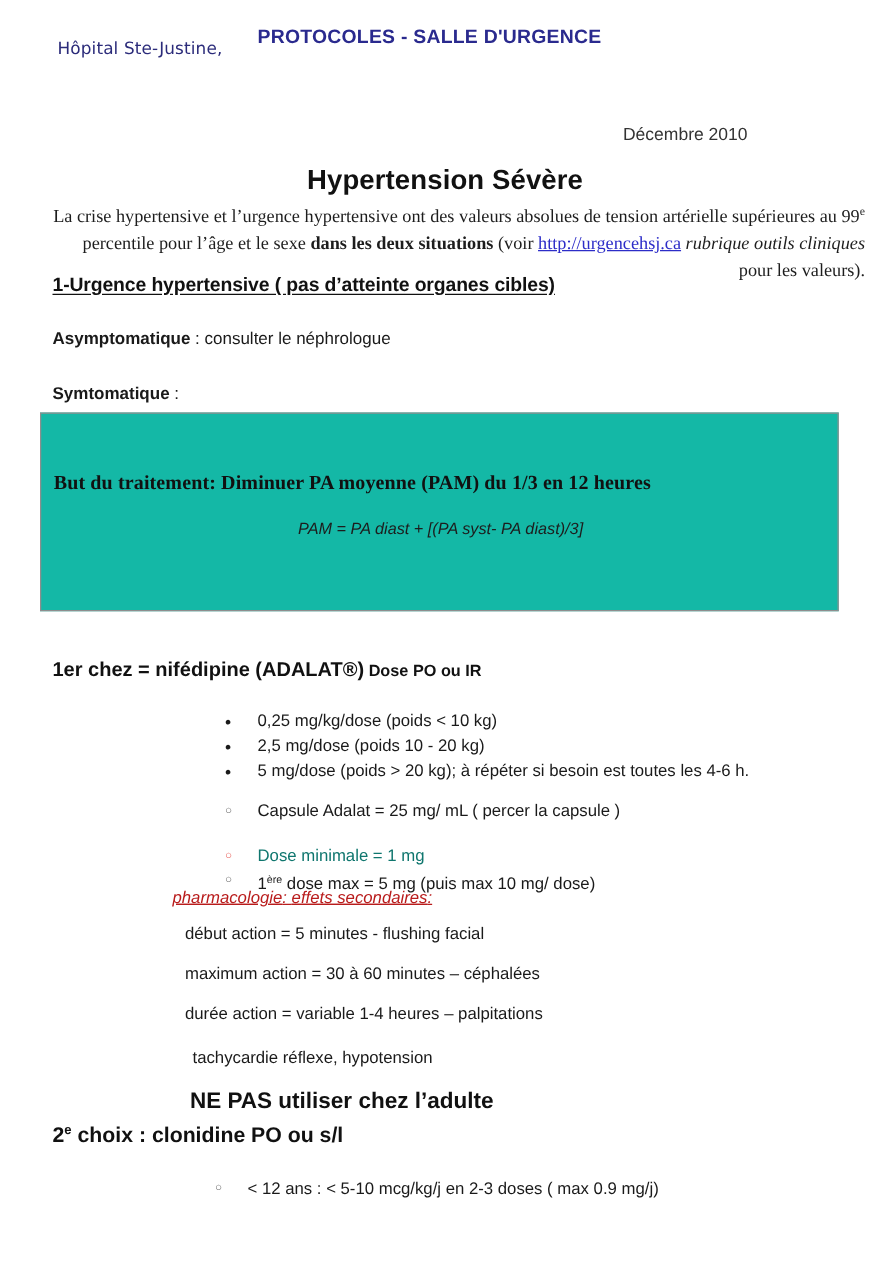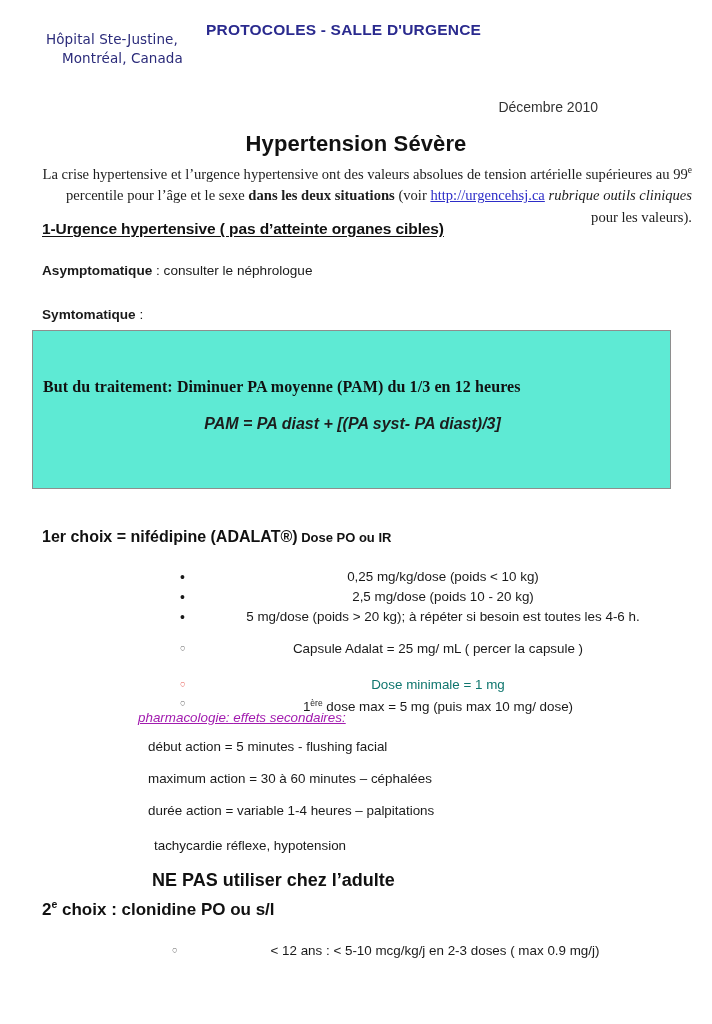--- a/index.html
+++ b/index.html
@@ -117,42 +117,42 @@
 
   
   .goal-box {
     position: absolute;
     left: 32px;
     top: 330px;
     width: 639px;
     height: 159px;
     border: 1px solid #8e8e8e;
     box-sizing: border-box;
-    background: #5eead4;
+    background: #14b8a6;
   }
   .goal-title {
     position: absolute;
     left: 10px;
     top: 47px;
     font-family: "Liberation Serif", serif;
     font-size: 16px;
     font-weight: bold;
     color: #111;
     letter-spacing: 0.1px;
   }
   .goal-formula {
     position: absolute;
     left: 0;
     top: 84px;
     width: 639px;
     text-align: center;
     font-family: "Liberation Sans", sans-serif;
-    font-size: 16px;
+    font-size: 13px;
     font-style: italic;
-    font-weight: bold;
+    font-weight: normal;
     color: #1d1d1d;
   }
 
   
   .choice-heading {
     position: absolute;
     left: 42px;
     font-weight: bold;
     color: #111;
   }
@@ -163,21 +163,20 @@
   #choice1 .small {
     font-size: 13px;
   }
 
   
   .blist {
     position: absolute;
     margin: 0;
     padding: 0;
     list-style: none;
-    text-align: center;
   }
   .blist li {
     position: relative;
     padding-left: 26px;
     font-size: 13.4px;
     color: #1a1a1a;
     line-height: 19.5px;
   }
   .blist li .bul {
     position: absolute;
@@ -227,21 +226,21 @@
   #minimal-list li { line-height: 19px; }
   #minimal-list sup { font-size: 8.5px; vertical-align: super; }
 
   
   .pharm-head {
     position: absolute;
     left: 138px;
     top: 710px;
     font-size: 13.4px;
     font-style: italic;
-    color: #a21caf;
+    color: #b91c1c;
     text-decoration: underline;
   }
   .pharm-head u { text-decoration: underline; }
   .pharm-line {
     position: absolute;
     left: 148px;
     font-size: 13.4px;
     color: #1a1a1a;
   }
   #pharm1 { top: 739px; }
@@ -277,21 +276,20 @@
     display: block;
   }
 </style>
 </head>
 <body>
 
 <div class="page">
 
   <div class="hospital-name">
     <span>Hôpital Ste-Justine,</span>
-    <span class="line2">Montréal, Canada</span>
   </div>
 
   <div class="protocol-title">PROTOCOLES - SALLE D'URGENCE</div>
 
   <div class="doc-date">Décembre  2010</div>
 
   <div class="main-title">Hypertension Sévère</div>
 
   <div class="intro">
     <span>La crise hypertensive et l’urgence hypertensive ont des valeurs absolues de tension artérielle supérieures au 99</span><sup>e</sup><span> percentile pour l’âge et le sexe </span><b>dans les deux situations</b><span> (voir </span><a class="link" href="#">http://urgencehsj.ca</a><i> rubrique outils cliniques</i><span> pour les valeurs).</span>
@@ -306,21 +304,21 @@
   <div class="label-line" id="sympto">
     <b>Symtomatique</b><span> :</span>
   </div>
 
   <div class="goal-box">
     <div class="goal-title">But du traitement:  Diminuer PA moyenne (PAM) du 1/3 en 12 heures</div>
     <div class="goal-formula">PAM = PA diast + [(PA syst- PA diast)/3]</div>
   </div>
 
   <div class="choice-heading" id="choice1">
-    <span>1er choix = nifédipine (ADALAT®)</span><span class="small"> Dose PO ou IR</span>
+    <span>1er chez = nifédipine (ADALAT®)</span><span class="small"> Dose PO ou IR</span>
   </div>
 
   <ul class="blist" id="dose-list">
     <li>
       <span class="bul bul-disc"></span>
       <span>0,25 mg/kg/dose (poids &lt; 10 kg)</span>
     </li>
     <li>
       <span class="bul bul-disc"></span>
       <span>2,5 mg/dose (poids 10 - 20 kg)</span>

